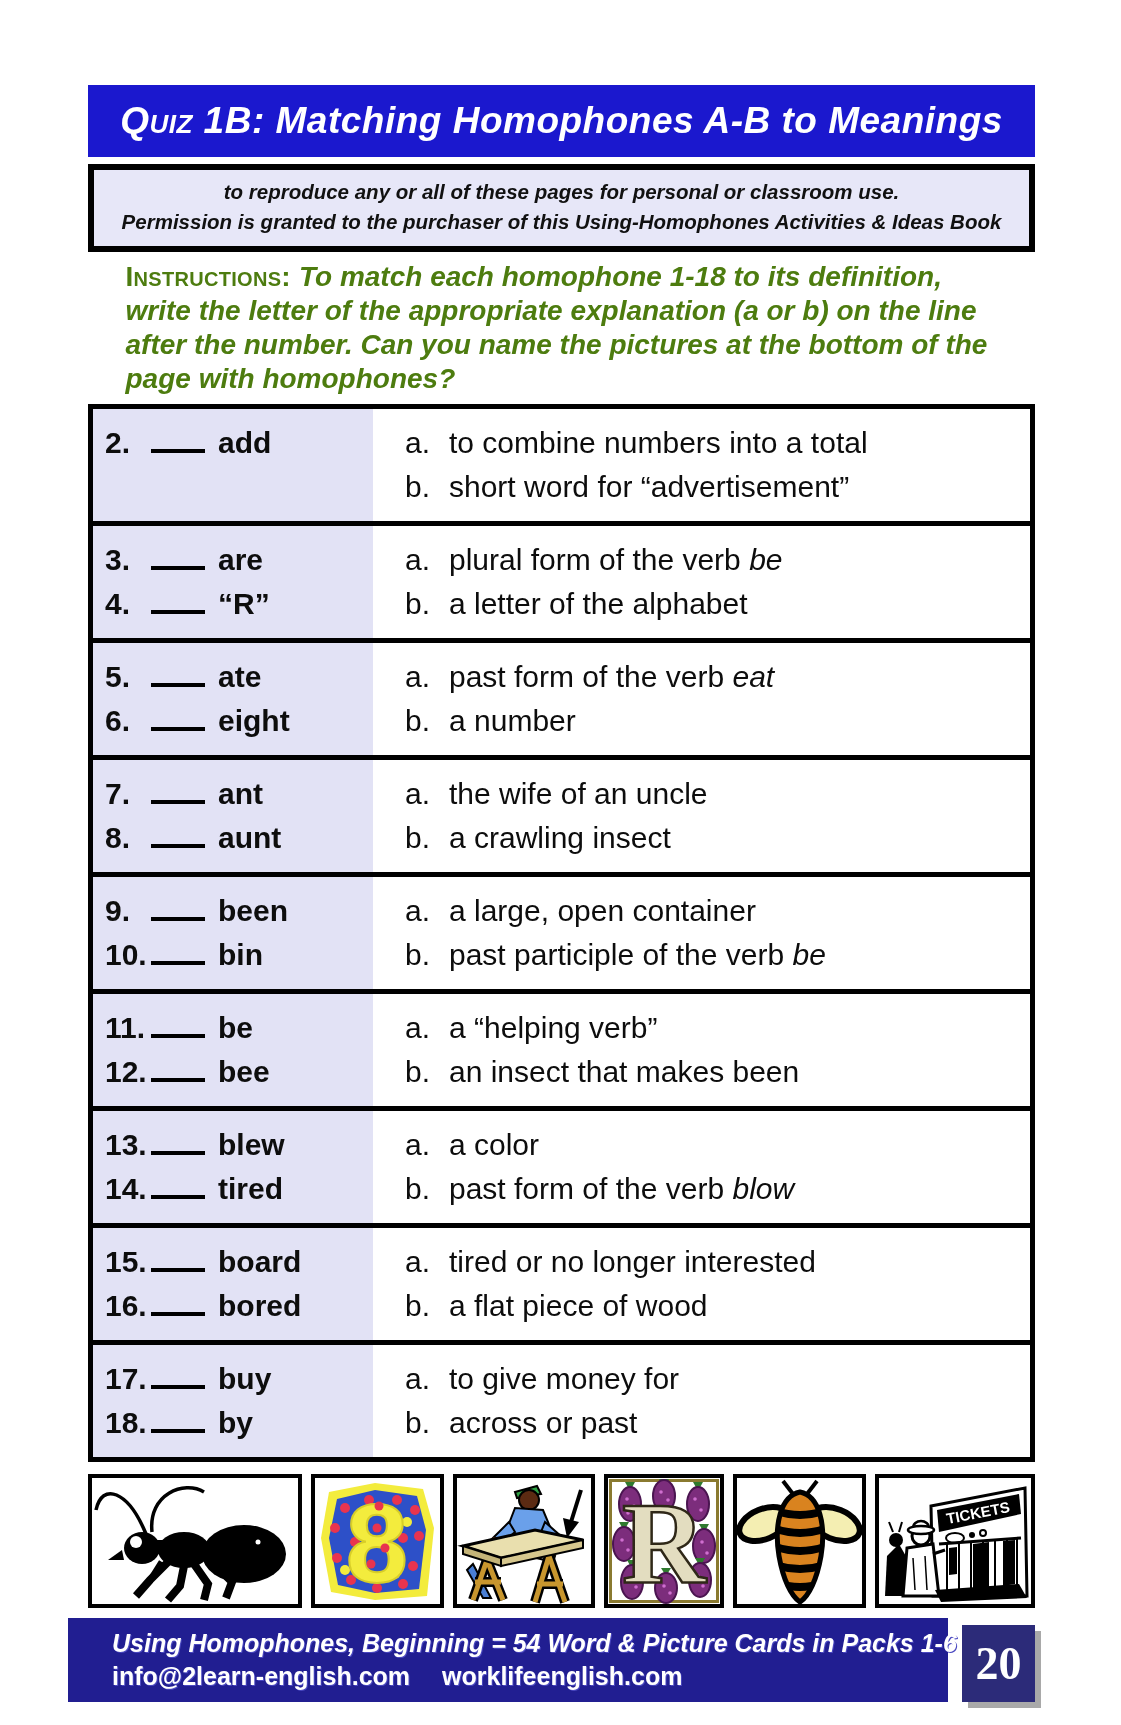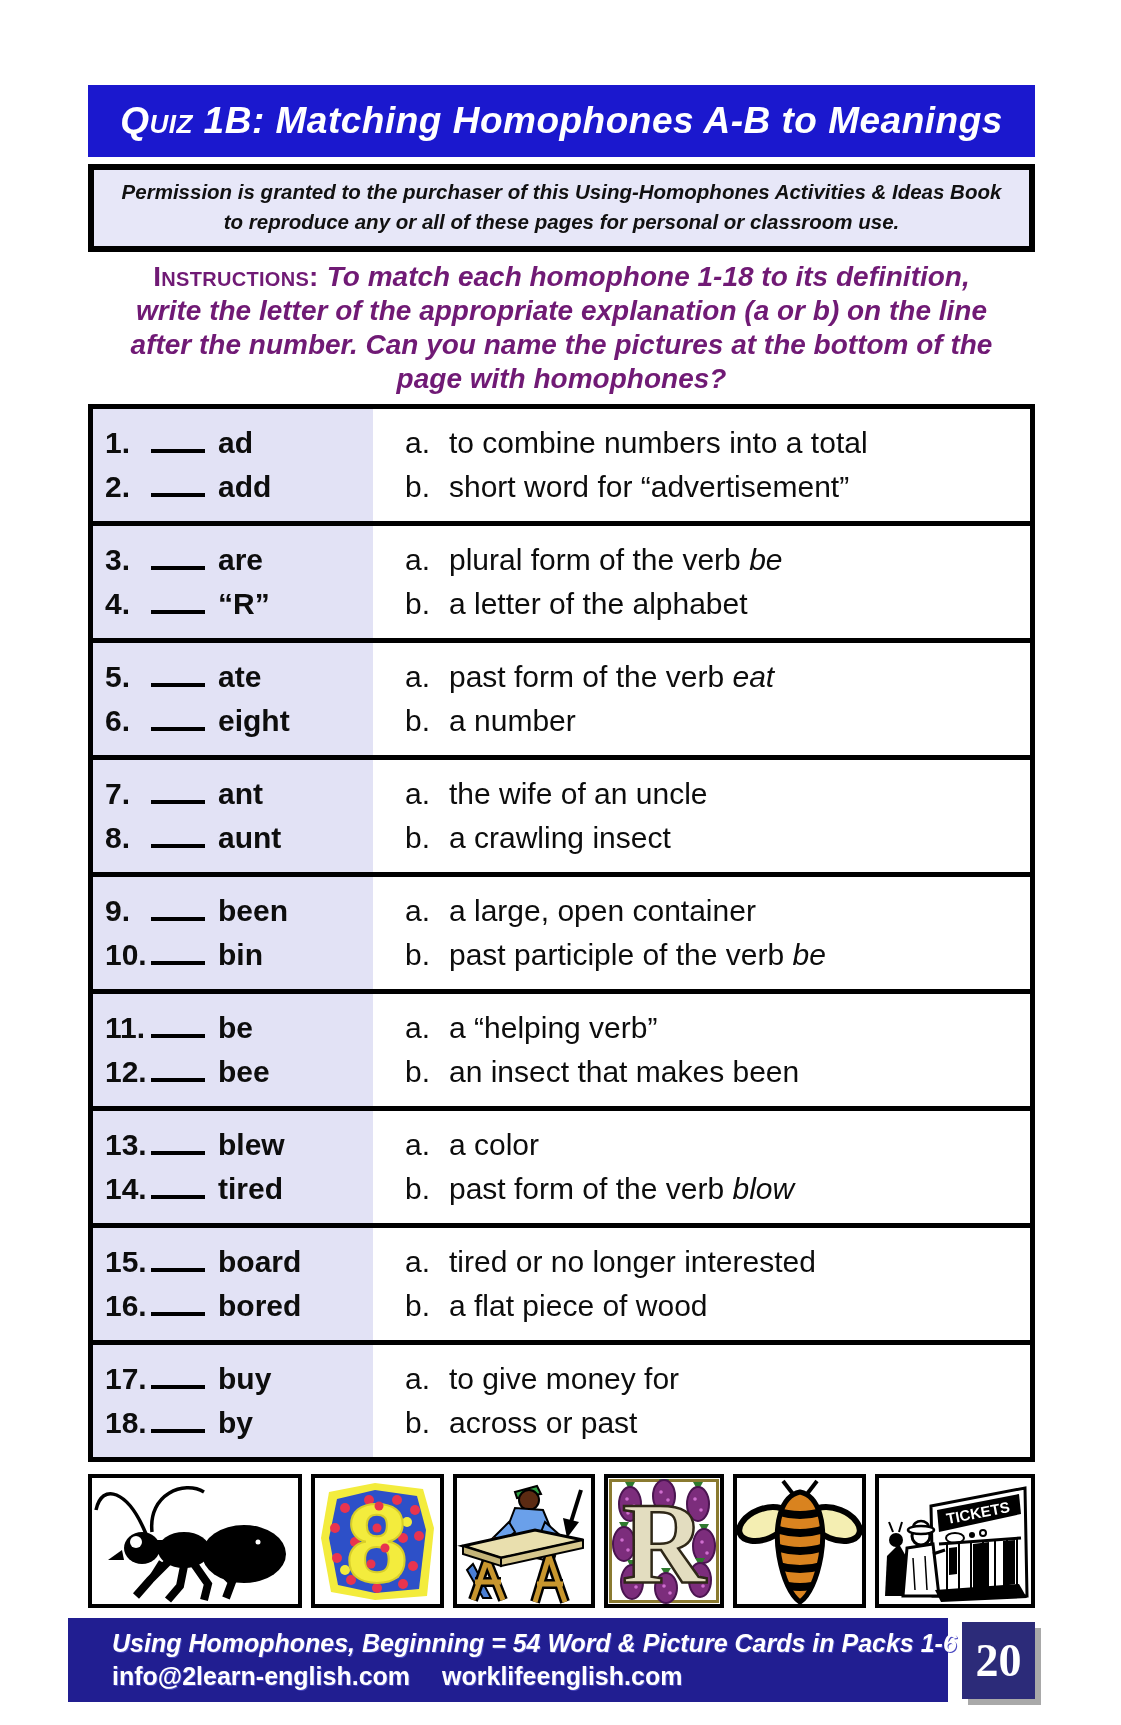--- a/index.html
+++ b/index.html
@@ -21,22 +21,22 @@
 
   
   .permission-box {
     margin-top:7px; border:6px solid #000; background:var(--perm-bg,#e7e7f8);
     text-align:center; font-weight:bold; font-style:italic; font-size:20.5px;
     padding:7px 6px 9px 6px; line-height:30px; color:#111;
   }
 
   
   .instructions {
-    margin:8px auto 0; width:872px; text-align:center;
-    font-size:28px; font-weight:bold; line-height:34px; color:#701a75;
+    margin:8px auto 0; width:872px; 
+    font-size:28px; font-weight:bold; line-height:34px; color:#4d7c0f;
   }
   .instructions .label { font-style:normal; letter-spacing:0.3px; margin-right:8px; }
   .instructions .text { font-style:italic; }
 
   
   .quiz-table { margin-top:8px; border:5px solid #000; background:#fff; }
   .quiz-row { display:flex; }
   .quiz-row + .quiz-row { border-top:5px solid #000; }
   .cell-left  { width:268px; flex:none; background:var(--row-bg,#e2e2f5); padding:12px 0 12px 12px; }
   .cell-right { flex:1; background:#fff; padding:12px 6px 12px 32px; }
@@ -51,21 +51,21 @@
   
   .pictures-row { margin-top:12px; display:flex; gap:9px; }
   .pic-box {
     box-sizing:border-box; height:134px; border:4px solid #000; background:#fff;
     display:flex; align-items:center; justify-content:center; overflow:hidden;
   }
   .pic-ant { width:214px; } .pic-eight { width:133px; } .pic-saw { width:142px; }
   .pic-r { width:120px; }   .pic-bee { width:133px; }   .pic-tickets { width:160px; }
 
   
-  .footer { margin-top:10px; margin-left:-20px; display:flex; align-items:center; }
+  .footer { margin-top:10px; margin-left:-20px; display:flex; align-items:flex-end; }
   .footer-bar {
     width:836px; background:var(--footer-bg,#211e91); color:#fff;
     padding:8px 0 10px 44px;
   }
   .footer-line1 { font-style:italic; font-weight:bold; font-size:25px; line-height:34px; white-space:nowrap;
     text-shadow:1px 1px 0 #4a48c0; }
   .footer-line2 { font-weight:bold; font-size:25px; line-height:32px; display:flex; gap:32px;
     text-shadow:1px 1px 0 #4a48c0; }
   .page-box {
     margin-left:14px; width:78px; height:77px; background:var(--pagebox-bg,#2c2b79);
@@ -75,30 +75,29 @@
 </style>
 </head>
 <body>
 
 <div class="page">
   <div class="content">
 
     <div class="header-bar"><span class="sc">Quiz</span><span> 1B: Matching Homophones A-B to Meanings</span></div>
 
     <div class="permission-box">
+      <div>to reproduce any or all of these pages for personal or classroom use.</div>
       <div>Permission is granted to the purchaser of this Using-Homophones Activities &amp; Ideas Book</div>
-      <div>to reproduce any or all of these pages for personal or classroom use.</div>
     </div>
 
     <p class="instructions"><span class="label sc">Instructions:</span><span class="text">To match each homophone 1-18 to its definition, write the letter of the appropriate explanation (a or b) on the line after the number. Can you name the pictures at the bottom of the page with homophones?</span></p>
 
     <div class="quiz-table">
         <div class="quiz-row">
           <div class="cell-left">
-            <div class="hp-line"><span class="hp-num">1.</span><span class="hp-blank"></span><span class="hp-word">ad</span></div>
             <div class="hp-line"><span class="hp-num">2.</span><span class="hp-blank"></span><span class="hp-word">add</span></div>
           </div>
           <div class="cell-right">
             <div class="def-line">
               <span class="def-letter">a.</span>
               <span class="def-text"><span>to combine numbers into a total</span></span>
             </div>
             <div class="def-line">
               <span class="def-letter">b.</span>
               <span class="def-text"><span>short word for “advertisement”</span></span>

